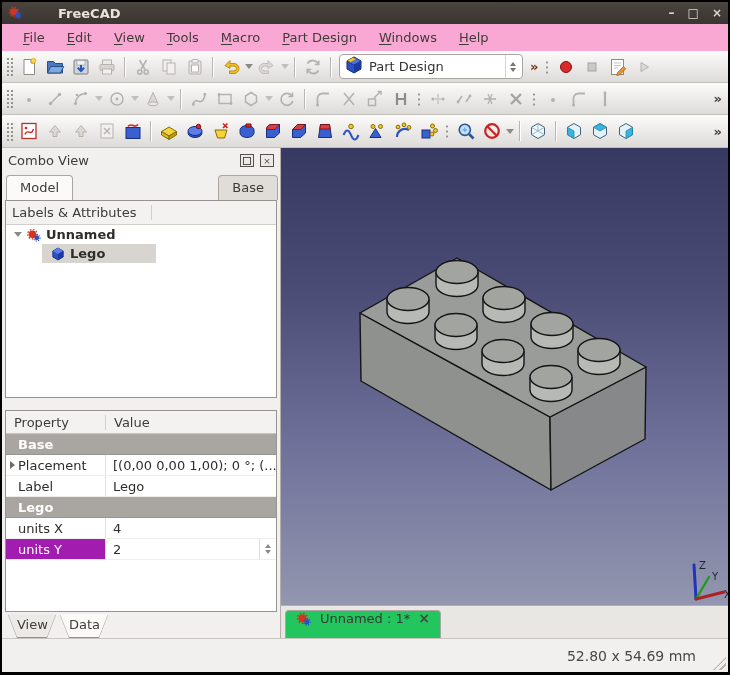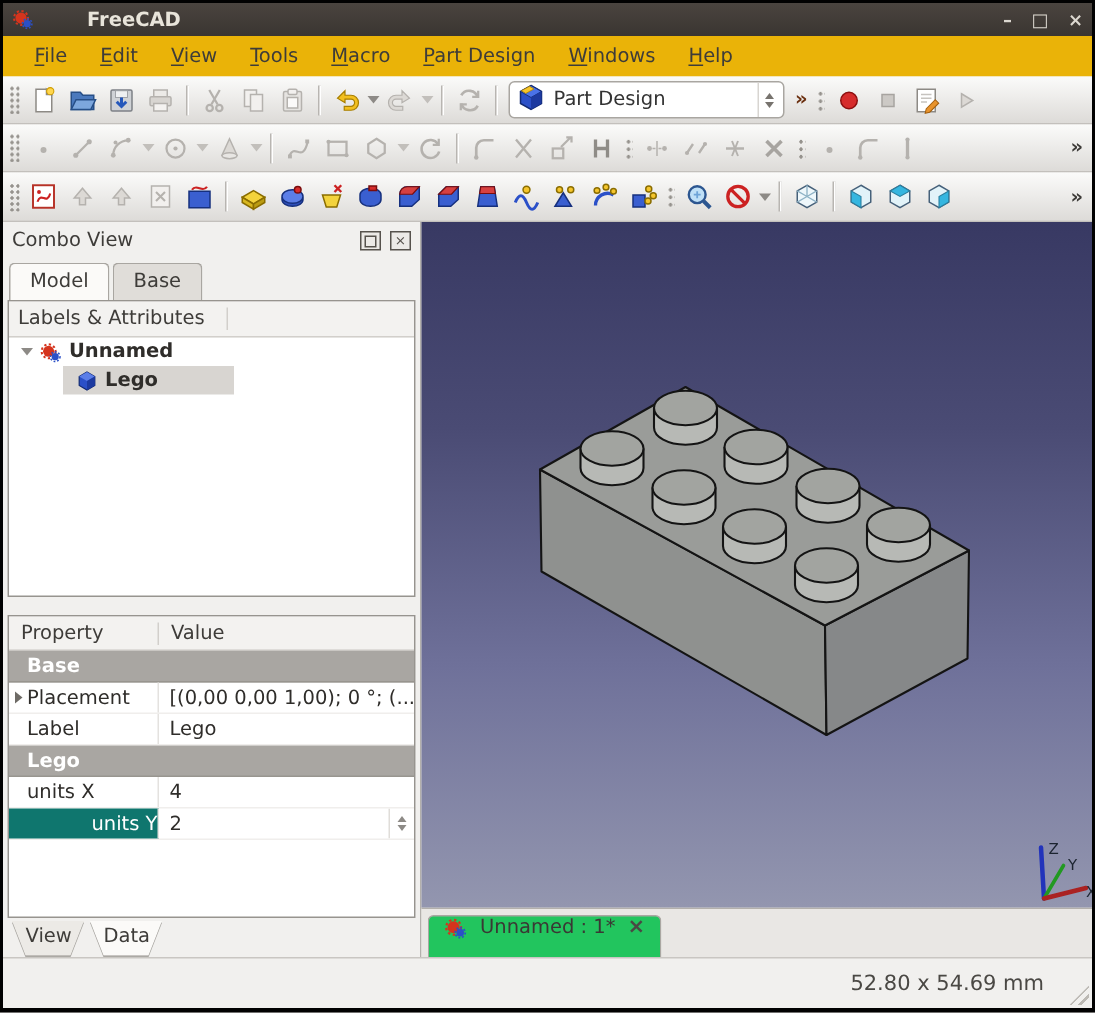--- a/index.html
+++ b/index.html
@@ -5,21 +5,21 @@
   html,body{margin:0;padding:0;}
   body{width:730px;height:675px;overflow:hidden;font-family:"DejaVu Sans","Liberation Sans",sans-serif;background:#000;}
   .window{box-sizing:border-box;width:730px;height:675px;border:2px solid #010101;border-bottom-width:3px;display:flex;flex-direction:column;background:#f1f0ee;}
   
   .titlebar{height:22px;background:linear-gradient(#4a443f,#3a3531);display:flex;align-items:center;padding:0 6px;flex:0 0 auto;}
   .titlebar .app-icon{width:15px;height:15px;margin-right:7px;}
   .titlebar .title{color:#e8e4da;font-size:13px;font-weight:bold;margin-left:28px;}
   .win-controls{margin-left:auto;display:flex;gap:13px;color:#dcd8d0;font-size:12px;font-weight:bold;}
   .win-controls span{cursor:default;line-height:20px;}
   
-  .menubar{height:27px;background:#eab308;display:flex;align-items:center;padding-left:10px;flex:0 0 auto;}
+  .menubar{height:27px;background:#f9a8d4;display:flex;align-items:center;padding-left:10px;flex:0 0 auto;}
   .menu-item{font-size:13px;color:#3e3c39;padding:4px 11px;white-space:nowrap;}
   .menu-item u{text-decoration:underline;text-underline-offset:2px;}
   
   .toolbar{display:flex;align-items:center;background:linear-gradient(#fbfbfa,#dddbd8);border-bottom:1px solid #c3c0bc;padding:0 2px;flex:0 0 auto;}
   .tb1{height:31px;} .tb2{height:31px;} .tb3{height:32px;}
   .tbtn{width:24px;height:24px;display:flex;align-items:center;justify-content:center;border-radius:3px;margin:0 1px;flex:0 0 auto;}
   .tbtn svg{display:block;}
   .tsep{width:1px;height:20px;background:#b8b5b1;border-right:1px solid #fff;margin:0 4px;flex:0 0 auto;}
   .thandle{width:7px;height:19px;margin:0 3px 0 2px;background-image:radial-gradient(circle,#96938e 1px,rgba(0,0,0,0) 1.2px);background-size:4px 4px;flex:0 0 auto;}
   .tdots{width:5px;height:14px;margin:0 3px;background-image:radial-gradient(circle,#96938e 1px,rgba(0,0,0,0) 1.2px);background-size:4px 5px;flex:0 0 auto;}
@@ -34,21 +34,21 @@
   .wb-spin i{width:0;height:0;border-left:3.5px solid transparent;border-right:3.5px solid transparent;}
   .wb-spin i.up{border-bottom:4px solid #77736e;}
   .wb-spin i.dn{border-top:4px solid #77736e;}
   
   .main{flex:1;display:flex;min-height:0;}
   .left-panel{width:278px;flex:0 0 auto;background:#f1f0ee;border-right:1px solid #b3b0ac;display:flex;flex-direction:column;}
   .panel-header{height:25px;display:flex;align-items:center;padding:0 6px;}
   .panel-title{font-size:13px;color:#3e3c39;flex:1;}
   .panel-btn{width:14px;height:13px;border:1px solid #56524d;margin-left:6px;display:flex;align-items:center;justify-content:center;font-size:9px;color:#56524d;background:#eceae7;box-sizing:border-box;}
   .panel-btn .inner{width:6px;height:6px;border:1px solid #56524d;}
-  .mt-tabs{display:flex;padding-left:4px;align-items:flex-end;height:27px;}
+  .mt-tabs{display:flex;padding-left:4px;align-items:flex-end;height:27px;justify-content:space-between;}
   .mt-tab{font-size:13px;color:#3e3c39;padding:4px 13px 5px;border:1px solid #a9a6a1;border-bottom:none;border-radius:4px 4px 0 0;background:#e0ddd9;margin-right:2px;}
   .mt-tab.active{background:#fbfaf8;}
   .tree-box{margin:0 3px;background:#fff;border:1px solid #979空;border:1px solid #97948f;height:196px;display:flex;flex-direction:column;overflow:hidden;}
   .tree-header{height:23px;background:#f3f2f0;border-bottom:1px solid #d2cfcb;display:flex;align-items:center;font-size:13px;color:#3e3c39;}
   .tree-header .hdr-label{padding-left:6px;width:146px;border-right:1px solid #d2cfcb;box-sizing:border-box;}
   .tree-row{height:19px;display:flex;align-items:center;font-size:13px;color:#2f2d2a;position:relative;}
   .tree-row .exp{width:0;height:0;margin:0 4px 0 0;}
   .exp.down{border-left:4px solid transparent;border-right:4px solid transparent;border-top:5px solid #8d8a86;}
   .tree-row .ticon{width:16px;height:16px;margin-right:4px;flex:0 0 auto;}
   .tree-row.bold{font-weight:bold;}
@@ -59,21 +59,21 @@
   .prop-box{margin:0 3px;background:#fff;border:1px solid #97948f;height:200px;overflow:hidden;font-size:13px;}
   .prop-header{height:22px;background:#f3f2f0;border-bottom:1px solid #c9c6c2;display:flex;align-items:center;color:#3e3c39;}
   .prop-header .c1{width:100px;padding-left:8px;border-right:1px solid #d2cfcb;box-sizing:border-box;}
   .prop-header .c2{padding-left:8px;}
   .prow{height:20px;display:flex;align-items:center;border-bottom:1px solid #f0eeec;}
   .prow.group{background:#a9a6a2;color:#fff;font-weight:bold;border-bottom:1px solid #98958f;}
   .prow.group .glabel{padding-left:12px;}
   .prow .c1{width:100px;box-sizing:border-box;display:flex;align-items:center;height:100%;border-right:1px solid #e4e2df;color:#2f2d2a;}
   .prow .c1 .arr{width:0;height:0;border-top:4px solid transparent;border-bottom:4px solid transparent;border-left:5px solid #6e6b66;margin:0 3px 0 4px;}
   .prow .c1 .noarr{width:12px;}
-  .prow .c1.sel{background:#0f766e;color:#fff;justify-content:flex-end;}
+  .prow .c1.sel{background:#a21caf;color:#fff;}
   .prow .c2{flex:1;padding-left:7px;color:#2f2d2a;display:flex;align-items:center;height:100%;overflow:hidden;white-space:nowrap;}
   .spinner{margin-left:auto;display:flex;flex-direction:column;justify-content:center;align-items:center;gap:2px;padding:0 5px;border-left:1px solid #e0ddd9;height:100%;}
   .spinner i{width:0;height:0;border-left:3px solid transparent;border-right:3px solid transparent;}
   .spinner i.up{border-bottom:4px solid #8d8a86;}
   .spinner i.dn{border-top:4px solid #8d8a86;}
   
   .vd-tabs{display:flex;padding:2px 0 0 6px;flex:1;align-items:flex-start;}
   .vd-tab{position:relative;height:0;border-top:23px solid #fbfaf8;border-left:9px solid transparent;border-right:9px solid transparent;min-width:30px;margin-right:4px;filter:drop-shadow(0 1px 0.5px #94918c);}
   .vd-tab span{position:absolute;top:-23px;left:0;right:0;text-align:center;font-size:13px;color:#3e3c39;line-height:22px;}
   .vd-tab.inactive{border-top-color:#eceae6;}

